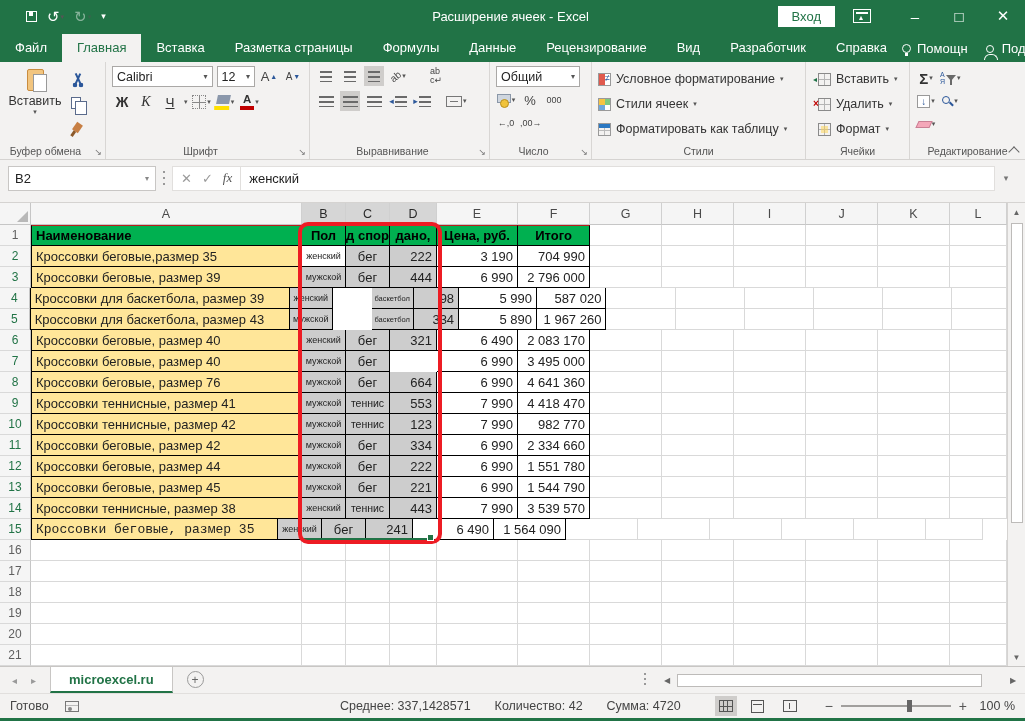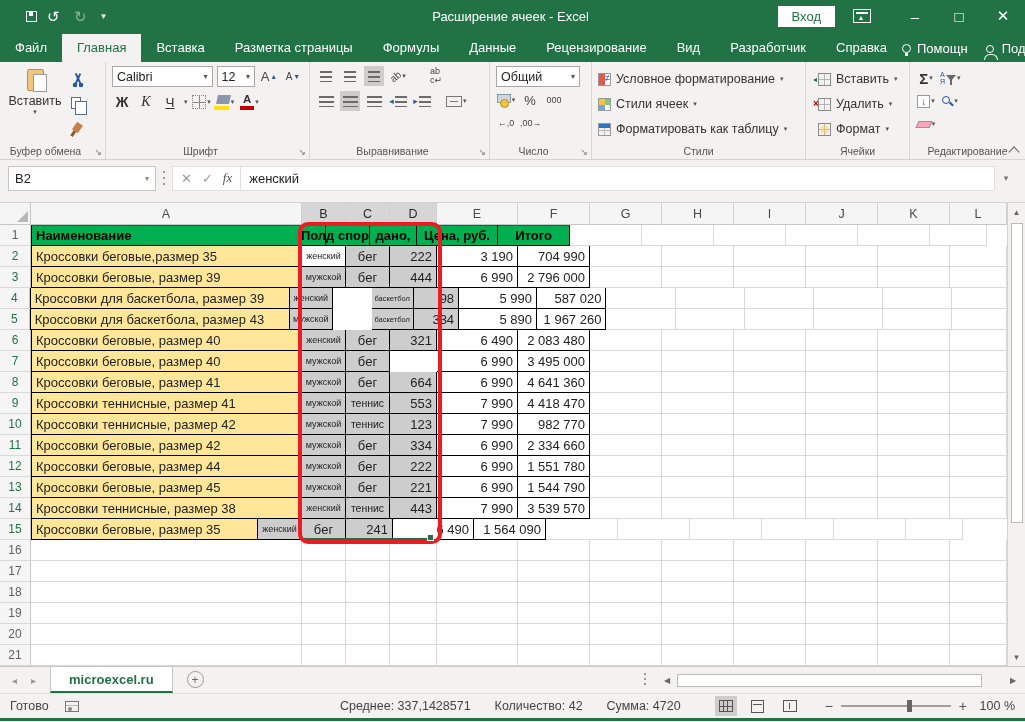--- a/index.html
+++ b/index.html
@@ -499,21 +499,21 @@
           <div class="ch" style="width: 72px;">H</div>
           <div class="ch" style="width: 72px;">I</div>
           <div class="ch" style="width: 72px;">J</div>
           <div class="ch" style="width: 72px;">K</div>
           <div class="ch" style="width: 57px;">L</div>
         </div>
       <div class="rows" id="rows">
           <div class="grow">
             <div class="rh">1</div>
             <div class="cell tb tb-left tb-top hdr hdr-left" style="width: 271px;">Наименование</div>
-            <div class="cell tb tb-top hdr" style="width: 24px;">Пол</div>
+            <div class="cell tb tb-top hdr" style="width: 44px;">Пол</div>
             <div class="cell tb tb-top hdr" style="width: 44px;">д спор</div>
             <div class="cell tb tb-top hdr" style="width: 47px;">дано,</div>
             <div class="cell tb tb-top hdr" style="width: 81px;">Цена, руб.</div>
             <div class="cell tb tb-top hdr" style="width: 72px;">Итого</div>
             <div class="cell" style="width: 72px;"></div>
             <div class="cell" style="width: 72px;"></div>
             <div class="cell" style="width: 72px;"></div>
             <div class="cell" style="width: 72px;"></div>
             <div class="cell" style="width: 72px;"></div>
             <div class="cell" style="width: 57px;"></div>
@@ -578,21 +578,21 @@
             <div class="cell" style="width: 72px;"></div>
             <div class="cell" style="width: 57px;"></div>
           </div>
           <div class="grow">
             <div class="rh grn">6</div>
             <div class="cell tb tb-left yellow" style="width: 271px;">Кроссовки беговые, размер 40</div>
             <div class="cell tb graysel fs-xs" style="width: 44px;">женский</div>
             <div class="cell tb graysel" style="width: 44px;">бег</div>
             <div class="cell tb graysel num" style="width: 47px;">321</div>
             <div class="cell tb num" style="width: 81px;">6 490</div>
-            <div class="cell tb num" style="width: 72px;">2 083 480</div>
+            <div class="cell tb num" style="width: 72px;">2 083 170</div>
             <div class="cell" style="width: 72px;"></div>
             <div class="cell" style="width: 72px;"></div>
             <div class="cell" style="width: 72px;"></div>
             <div class="cell" style="width: 72px;"></div>
             <div class="cell" style="width: 72px;"></div>
             <div class="cell" style="width: 57px;"></div>
           </div>
           <div class="grow">
             <div class="rh grn">7</div>
             <div class="cell tb tb-left yellow" style="width: 271px;">Кроссовки беговые, размер 40</div>
@@ -603,21 +603,21 @@
             <div class="cell tb num" style="width: 72px;">3 495 000</div>
             <div class="cell" style="width: 72px;"></div>
             <div class="cell" style="width: 72px;"></div>
             <div class="cell" style="width: 72px;"></div>
             <div class="cell" style="width: 72px;"></div>
             <div class="cell" style="width: 72px;"></div>
             <div class="cell" style="width: 57px;"></div>
           </div>
           <div class="grow">
             <div class="rh grn">8</div>
-            <div class="cell tb tb-left yellow" style="width: 271px;">Кроссовки беговые, размер 41</div>
+            <div class="cell tb tb-left yellow" style="width: 271px;">Кроссовки беговые, размер 76</div>
             <div class="cell tb graysel fs-xs" style="width: 44px;">мужской</div>
             <div class="cell tb graysel" style="width: 44px;">бег</div>
             <div class="cell tb graysel num" style="width: 47px;">664</div>
             <div class="cell tb num" style="width: 81px;">6 990</div>
             <div class="cell tb num" style="width: 72px;">4 641 360</div>
             <div class="cell" style="width: 72px;"></div>
             <div class="cell" style="width: 72px;"></div>
             <div class="cell" style="width: 72px;"></div>
             <div class="cell" style="width: 72px;"></div>
             <div class="cell" style="width: 72px;"></div>
@@ -708,21 +708,21 @@
             <div class="cell tb num" style="width: 72px;">3 539 570</div>
             <div class="cell" style="width: 72px;"></div>
             <div class="cell" style="width: 72px;"></div>
             <div class="cell" style="width: 72px;"></div>
             <div class="cell" style="width: 72px;"></div>
             <div class="cell" style="width: 72px;"></div>
             <div class="cell" style="width: 57px;"></div>
           </div>
           <div class="grow">
             <div class="rh grn">15</div>
-            <div class="cell tb tb-left yellow" style="width: 227px;">Кроссовки беговые, размер 35</div>
+            <div class="cell tb tb-left yellow" style="width: 247px; font-family: Liberation Mono, monospace;">Кроссовки беговые, размер 35</div>
             <div class="cell tb graysel fs-xs" style="width: 44px;">женский</div>
             <div class="cell tb graysel" style="width: 44px;">бег</div>
             <div class="cell tb graysel num" style="width: 47px;">241</div>
             <div class="cell tb num" style="width: 81px;">6 490</div>
             <div class="cell tb num" style="width: 72px;">1 564 090</div>
             <div class="cell" style="width: 72px;"></div>
             <div class="cell" style="width: 72px;"></div>
             <div class="cell" style="width: 72px;"></div>
             <div class="cell" style="width: 72px;"></div>
             <div class="cell" style="width: 72px;"></div>

